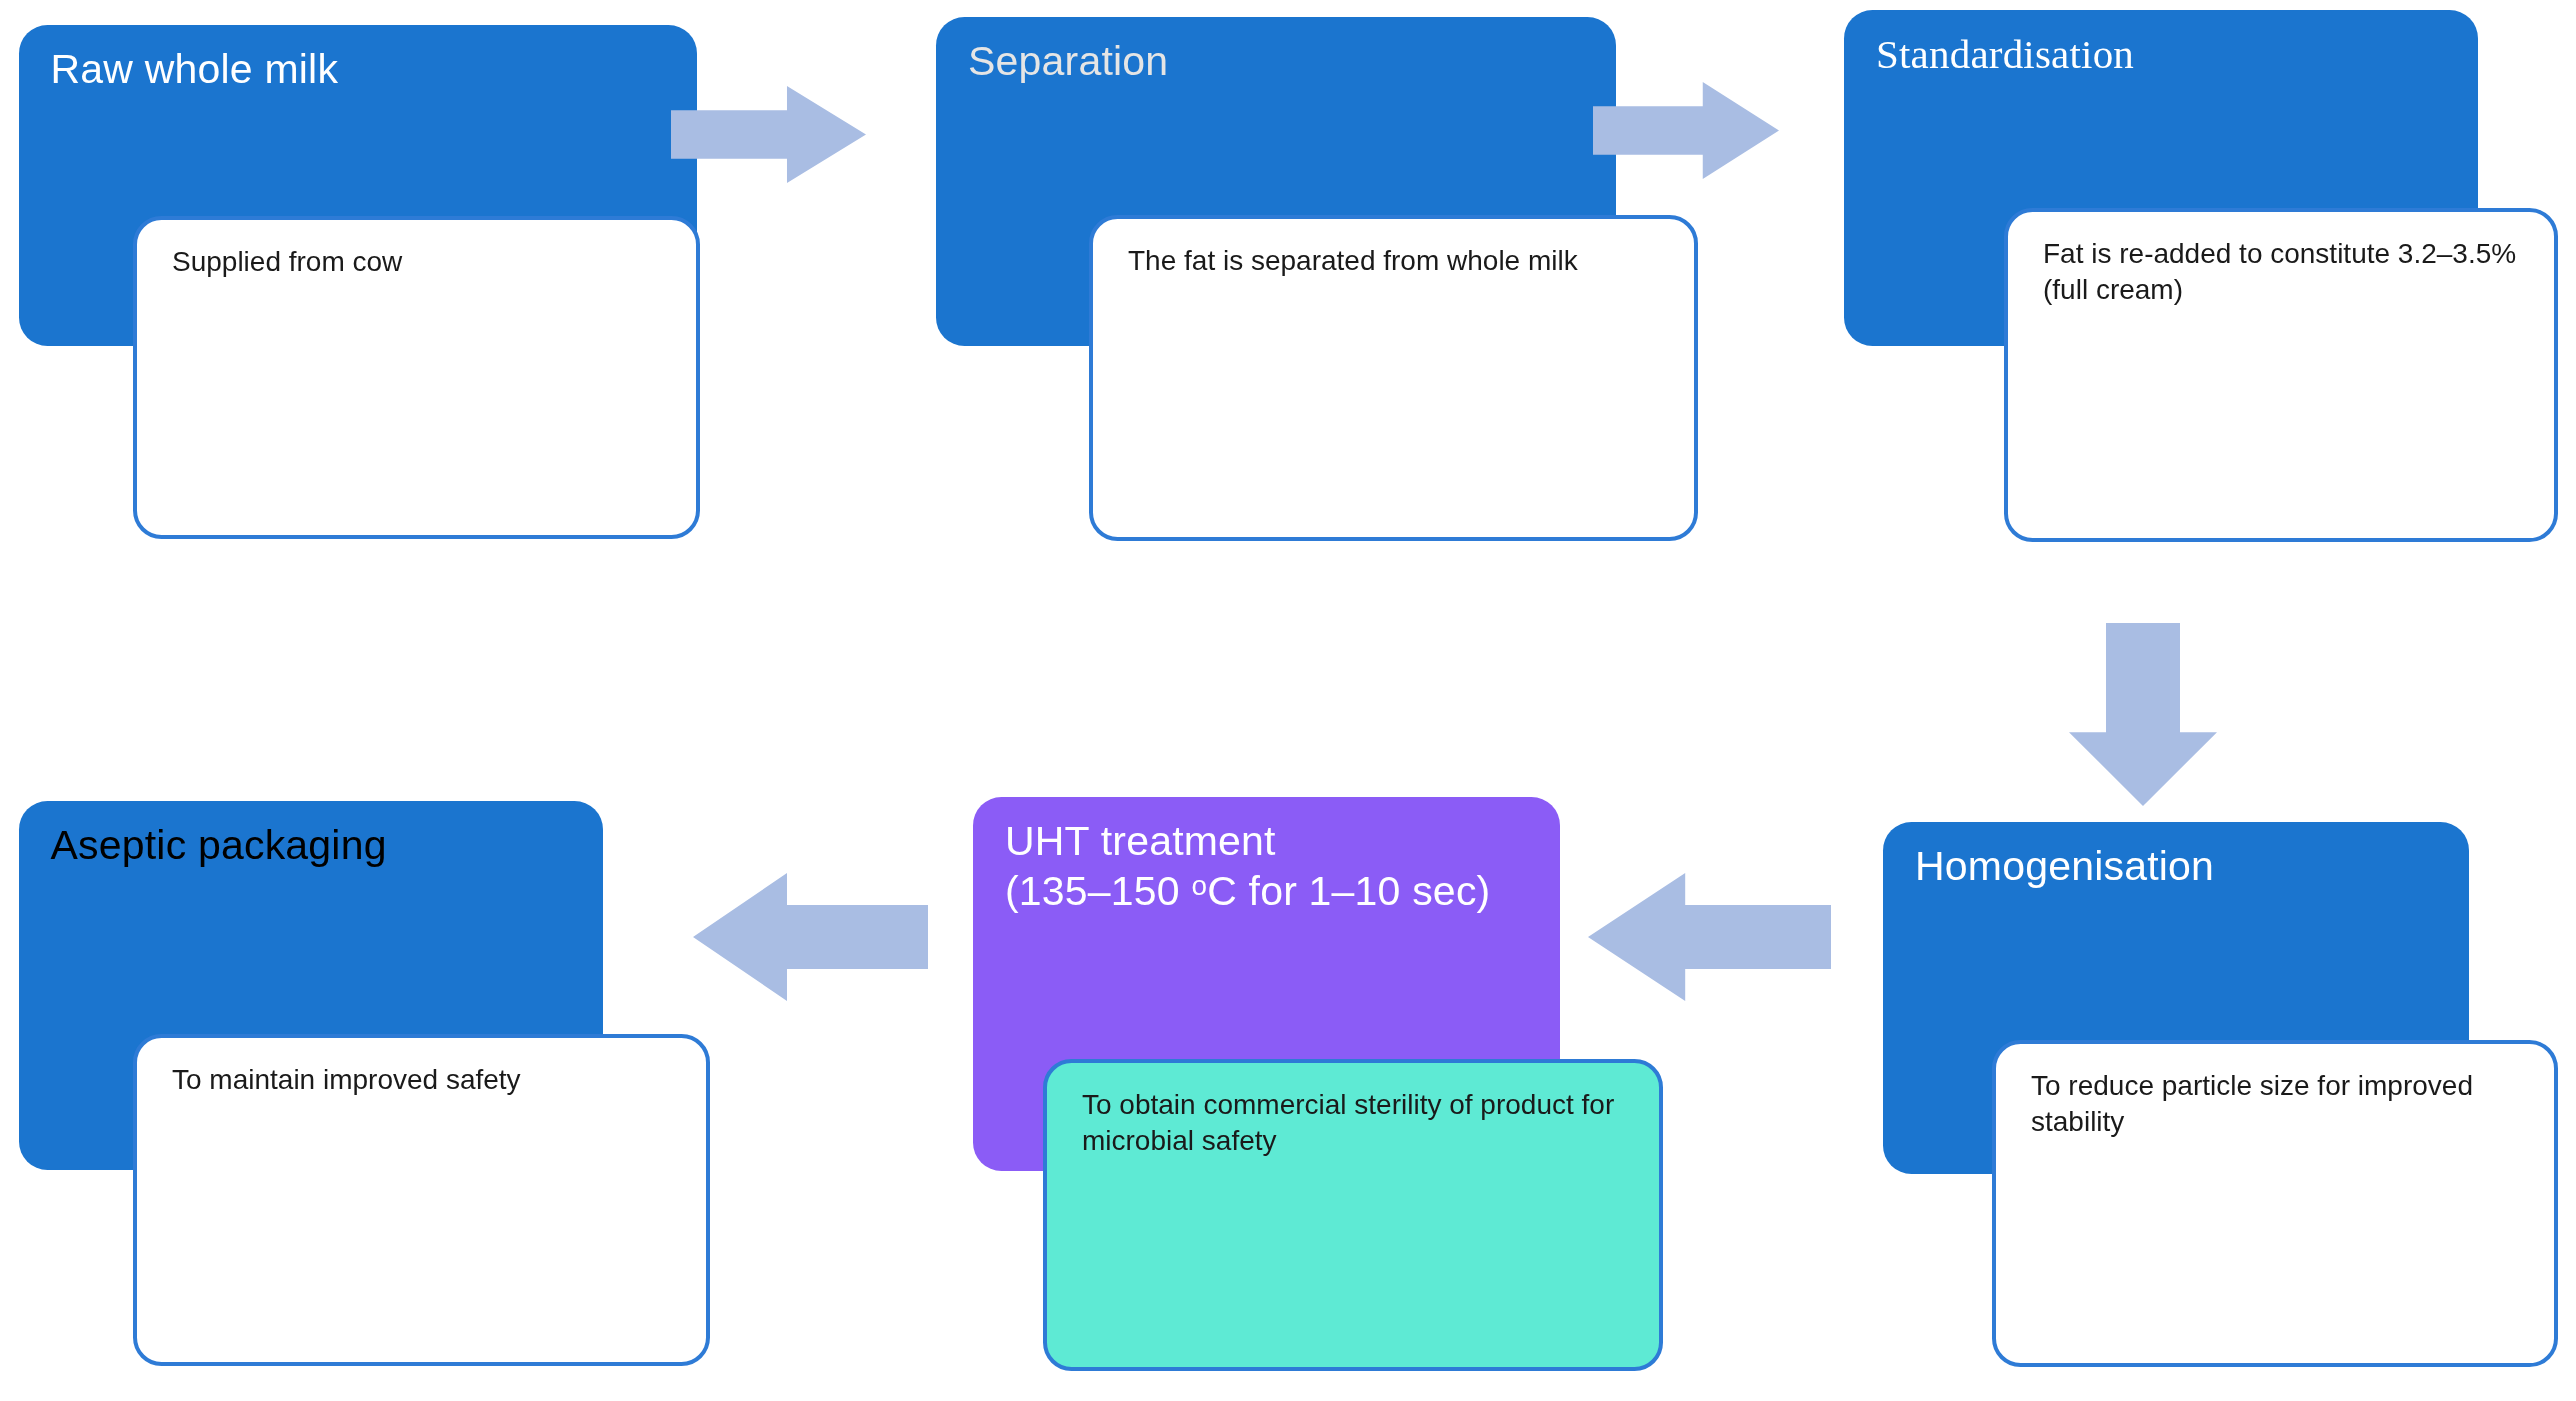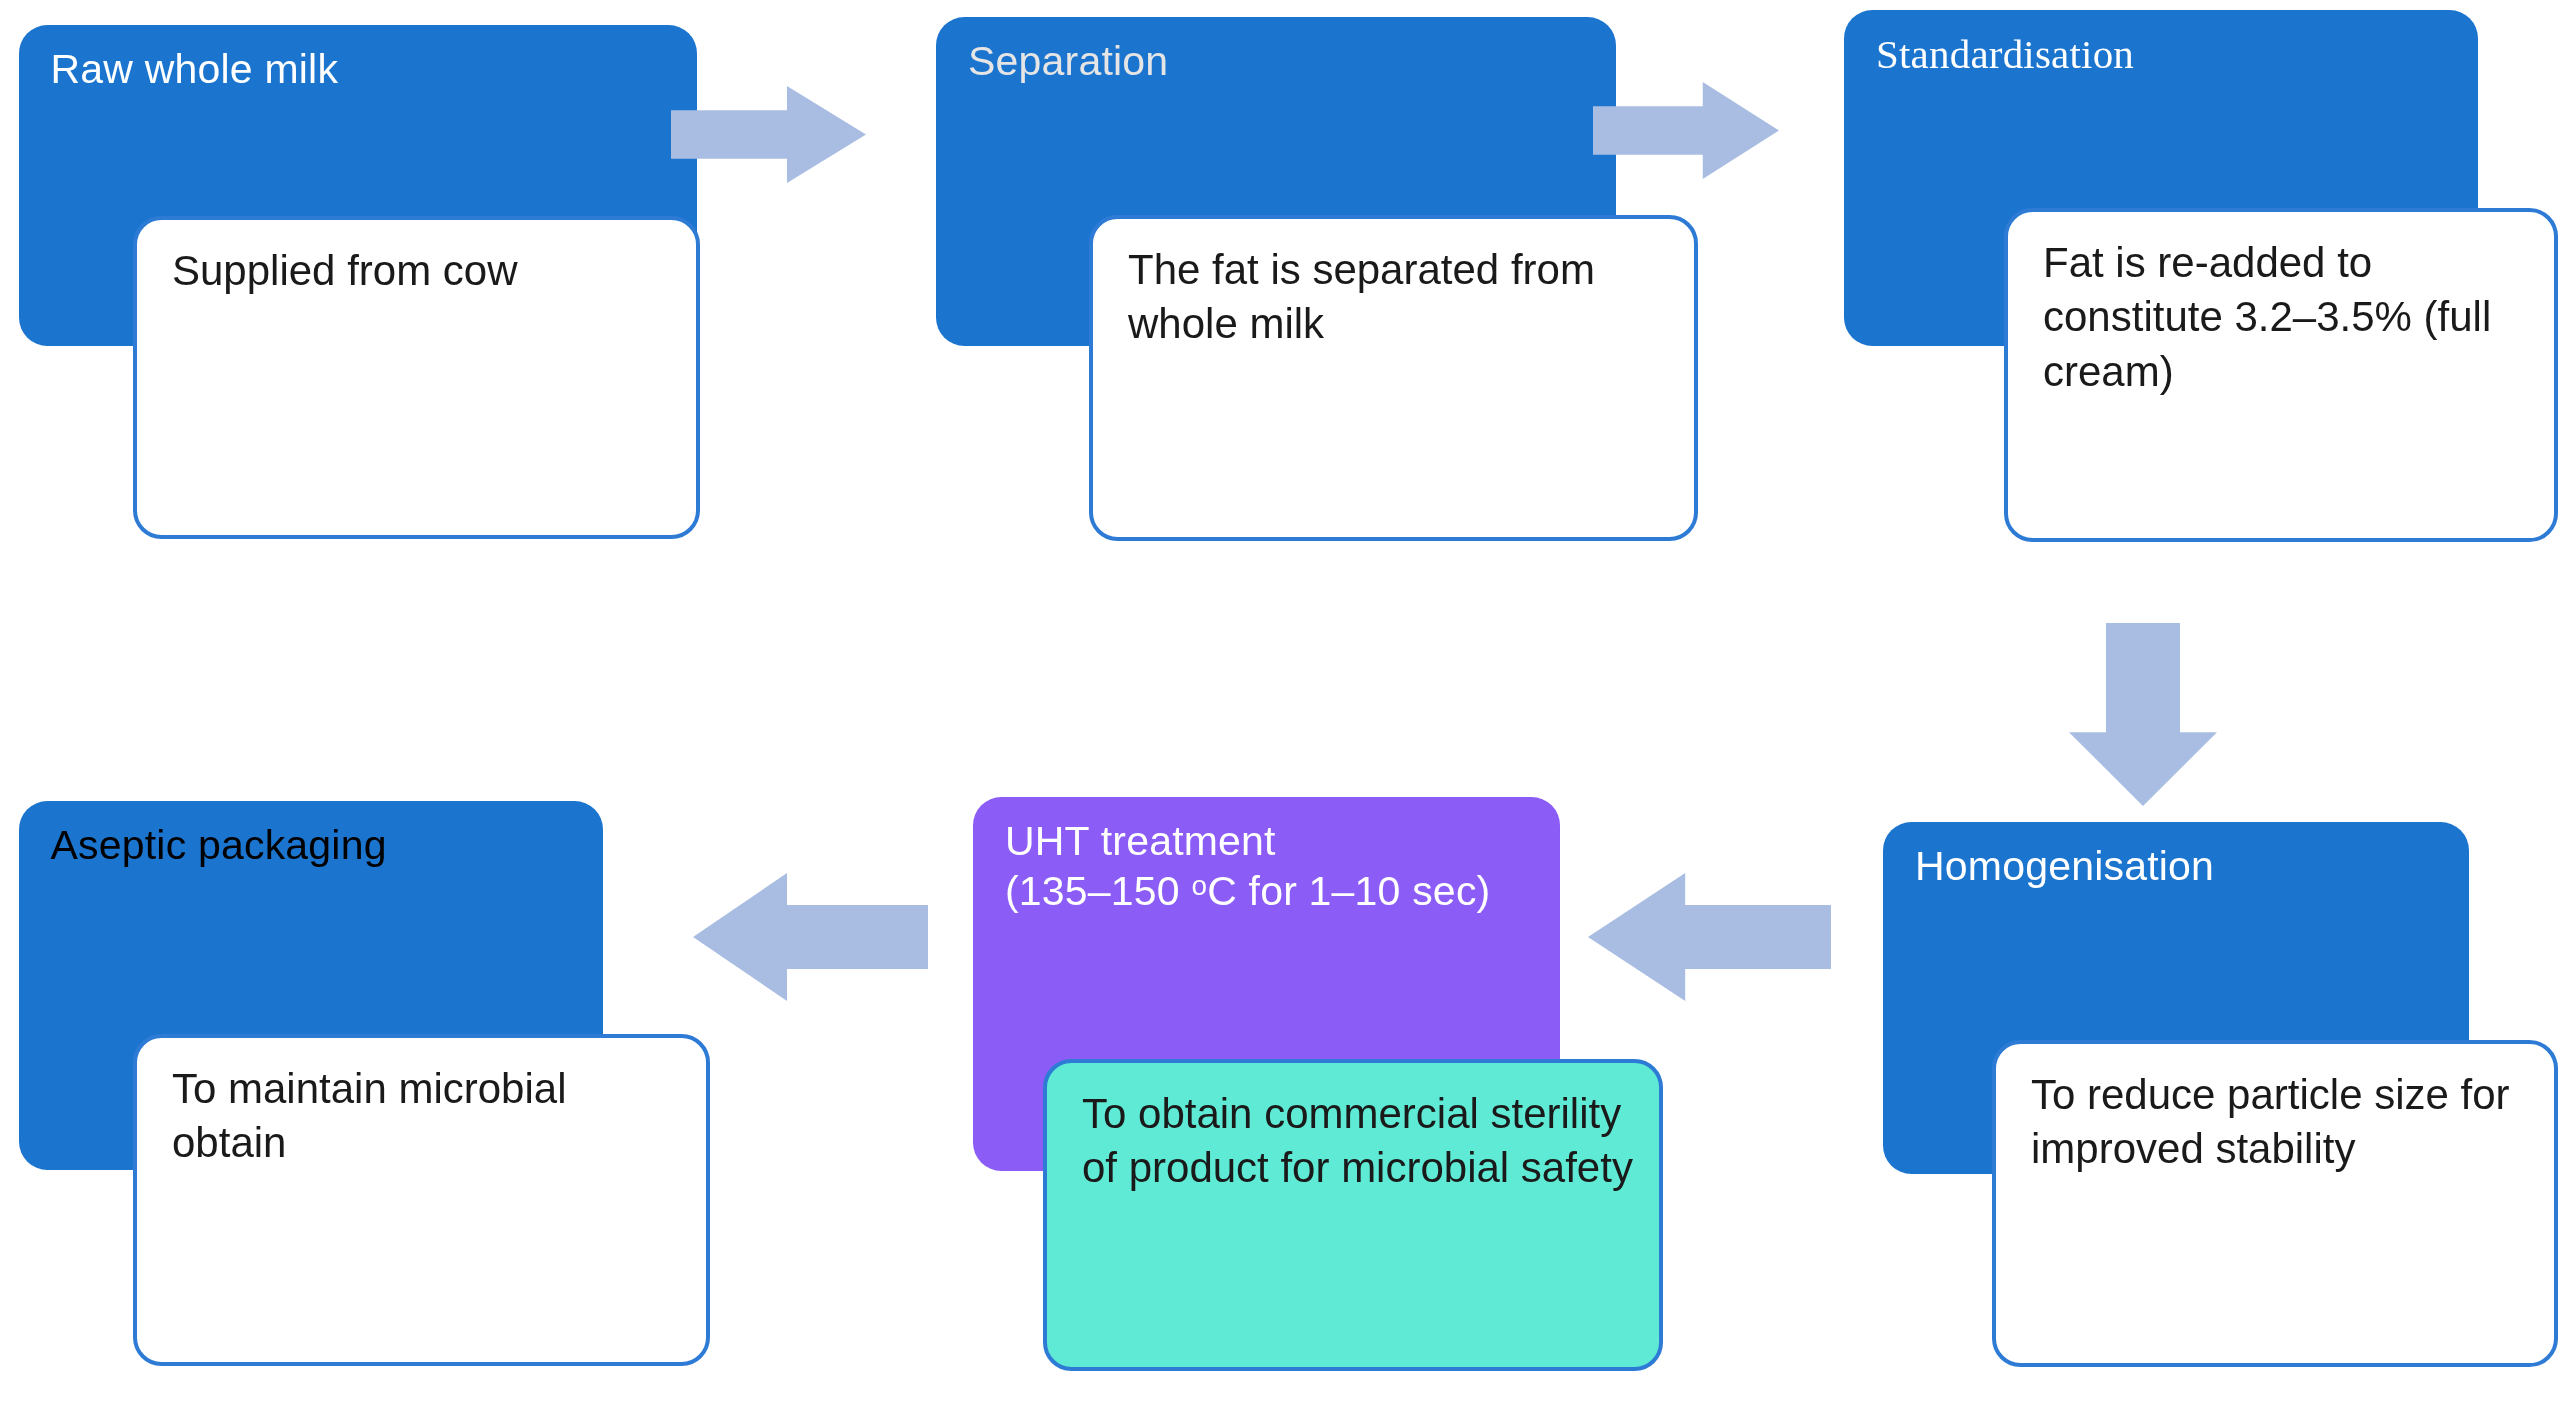--- a/index.html
+++ b/index.html
@@ -48,21 +48,21 @@
     border-radius: 28.5px;
     box-sizing: border-box;
     z-index: 2;
   }
   .desc-text {
     position: absolute;
     left: 35px;
     top: 23.5px;
     right: 22px;
     color: #1A1A1A;
-    font-size: 42px;
+    font-size: 28px;
     line-height: 1.30;
     font-weight: 400;
   }
 
   
   .arrow {
     position: absolute;
     z-index: 3;
   }
   .arrow svg { display: block; width: 100%; height: 100%; }
@@ -109,21 +109,21 @@
   <div class="arrow" style="left:2069px; top:623px; width:148px; height:183px;">
     <svg viewBox="0 0 176 218" preserveAspectRatio="none" aria-hidden="true">
       <polygon class="arrow-fill" points="44,0 132,0 132,130 176,130 88,218 0,130 44,130" fill="#A9BDE3"></polygon>
     </svg>
   </div>
 
   <div class="stage-box" style="left: 18.5px; top: 801px; width: 584px; height: 369px; background: rgb(27, 117, 207);">
     <div class="stage-title" style="color: #000000;">Aseptic packaging</div>
   </div>
   <div class="desc-card" style="left: 133px; top: 1034px; width: 577px; height: 332px; background: rgb(255, 255, 255); border-color: rgb(46, 123, 214);">
-    <div class="desc-text" style="color: rgb(26, 26, 26);">To maintain microbial obtain</div>
+    <div class="desc-text" style="color: rgb(26, 26, 26);">To maintain improved safety</div>
   </div>
 
   <div class="arrow" style="left:693px; top:873px; width:235px; height:128px;">
     <svg viewBox="0 0 280 152" preserveAspectRatio="none" aria-hidden="true">
       <polygon class="arrow-fill" points="0,76 112,0 112,38 280,38 280,114 112,114 112,152" fill="#A9BDE3"></polygon>
     </svg>
   </div>
 
   <div class="stage-box" style="left: 973px; top: 797px; width: 587px; height: 374px; background: #8b5cf6;">
     <div class="stage-title" style="color: rgb(255, 255, 255);">UHT treatment

